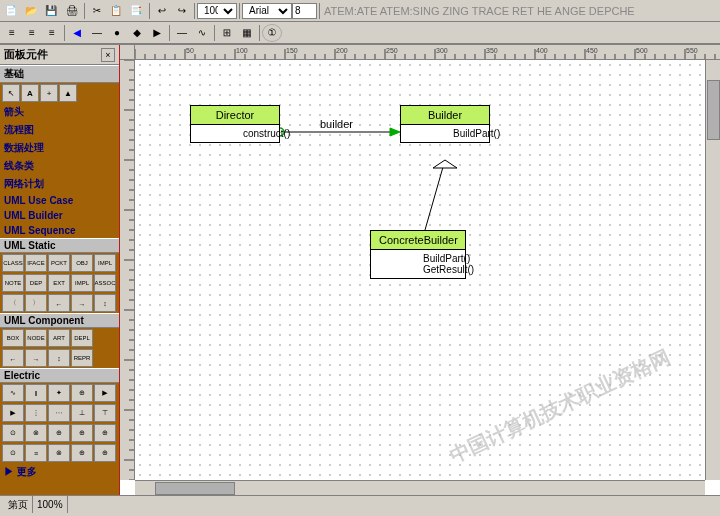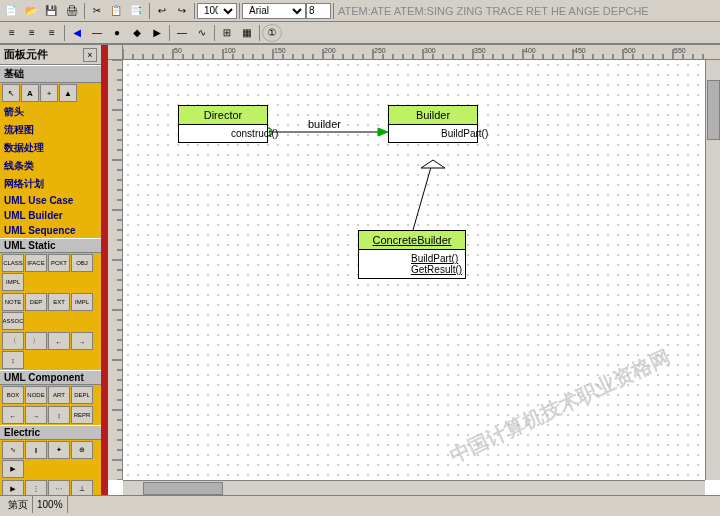--- a/index.html
+++ b/index.html
@@ -63,23 +63,23 @@
     }
 
     
     #main-area {
       display: flex;
       height: calc(516px - 66px);
     }
 
     
     #left-panel {
-      width: 108px;
-      background: #eab308;
-      border-right: 7px solid #b91c1c;
+      width: 120px;
+      background: #a16207;
+      border-right: 1px solid #b91c1c;
       overflow-y: auto;
       flex-shrink: 0;
     }
 
     .panel-header {
       display: flex;
       justify-content: space-between;
       align-items: center;
       padding: 2px 4px;
       background: #d4d0c8;
@@ -302,21 +302,21 @@
     <button class="toolbar-btn">📋</button>
     <button class="toolbar-btn">📑</button>
     <div class="toolbar-separator"></div>
     <button class="toolbar-btn">↩</button>
     <button class="toolbar-btn">↪</button>
     <div class="toolbar-separator"></div>
     <select class="toolbar-input" style="width:40px">
       <option>100%</option>
     </select>
     <div class="toolbar-separator"></div>
-    <select class="toolbar-input" style="width:64px">
+    <select class="toolbar-input" style="width:50px">
       <option>Arial</option>
     </select>
     <input class="toolbar-input" style="width: 25px;" value="8">
     <div class="toolbar-separator"></div>
     <span style="font-size:11px;margin:0 2px;color:#888">ATEM:ATE ATEM:SING ZING TRACE RET HE ANGE DEPCHE</span>
   </div>
   <div class="toolbar-row2">
     <button class="toolbar-btn">≡</button>
     <button class="toolbar-btn">≡</button>
     <button class="toolbar-btn">≡</button>
@@ -602,21 +602,21 @@
         </div>
       </div>
 
       <div class="uml-class" style="left:265px;top:45px;width:90px;">
         <div class="uml-class-name">Builder</div>
         <div class="uml-class-methods">
           <span class="uml-method">BuildPart()</span>
         </div>
       </div>
 
-      <div class="uml-class" style="left:235px;top:170px;width:108px;text-decoration:underline;">
+      <div class="uml-class" style="left:235px;top:170px;width:96px;">
         <div class="uml-class-name">ConcreteBuilder</div>
         <div class="uml-class-methods">
           <span class="uml-method">BuildPart()</span>
           <span class="uml-method">GetResult()</span>
         </div>
       </div>
 
       <div id="watermark">中国计算机技术职业资格网</div>
     </div>
 

